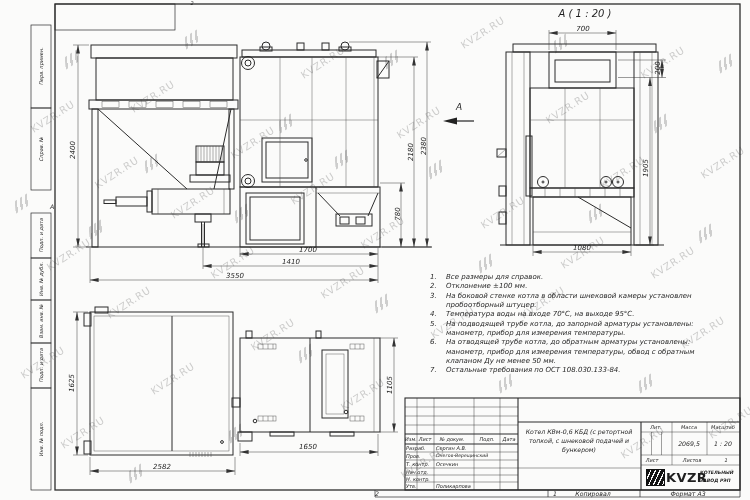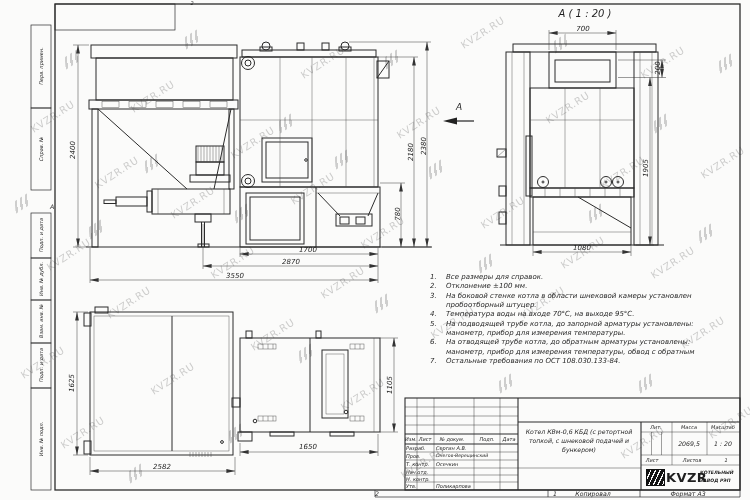--- a/index.html
+++ b/index.html
@@ -336,21 +336,21 @@
   </svg>
 
   <span class="t c f10" style="left:585px; top:14px;">А ( 1 : 20 )</span>
   <span class="t c f9" style="left:459px; top:107px;">А</span>
 
   <span class="t v f7" style="left:73px; top:150px;">2400</span>
   <span class="t v f7" style="left:424px; top:146px;">2380</span>
   <span class="t v f7" style="left:411px; top:152px;">2180</span>
   <span class="t v f7" style="left:398px; top:214px;">780</span>
   <span class="t c f7" style="left:308px; top:250px;">1700</span>
-  <span class="t c f7" style="left:291px; top:262px;">2870</span>
+  <span class="t c f7" style="left:291px; top:262px;">1410</span>
   <span class="t c f7" style="left:235px; top:276px;">3550</span>
 
   <span class="t c f7" style="left:583px; top:29px;">700</span>
   <span class="t v f7" style="left:658px; top:68px;">200</span>
   <span class="t v f7" style="left:646px; top:168px;">1905</span>
   <span class="t c f7" style="left:582px; top:248px;">1080</span>
 
   <span class="t v f7" style="left:72px; top:383px;">1625</span>
   <span class="t c f7" style="left:162px; top:467px;">2582</span>
 
@@ -386,20 +386,24 @@
         <span class="nn"></span>
         <span>манометр, прибор для измерения температуры.</span>
       </div>
       <div class="note-line">
         <span class="nn">6.</span>
         <span>На отводящей трубе котла, до обратным арматуры установлены:</span>
       </div>
       <div class="note-line">
         <span class="nn"></span>
         <span>манометр, прибор для измерения температуры, обвод с обратным</span>
+      </div>
+      <div class="note-line">
+        <span class="nn"></span>
+        <span>клапаном Ду не менее 50 мм.</span>
       </div>
       <div class="note-line">
         <span class="nn">7.</span>
         <span>Остальные требования по ОСТ 108.030.133-84.</span>
       </div>
     </div>
 
   <span class="t v f5" style="left:41px; top:66px;">Перв. примен.</span>
   <span class="t v f5" style="left:41px; top:149px;">Справ. №</span>
   <span class="t v f5" style="left:41px; top:235px;">Подп. и дата</span>

